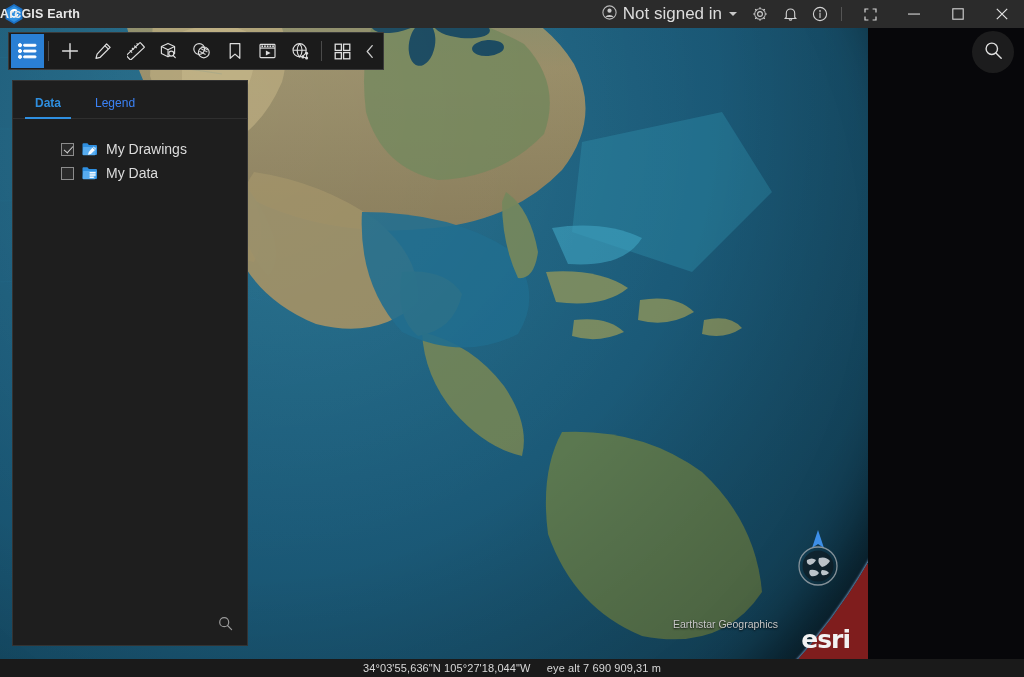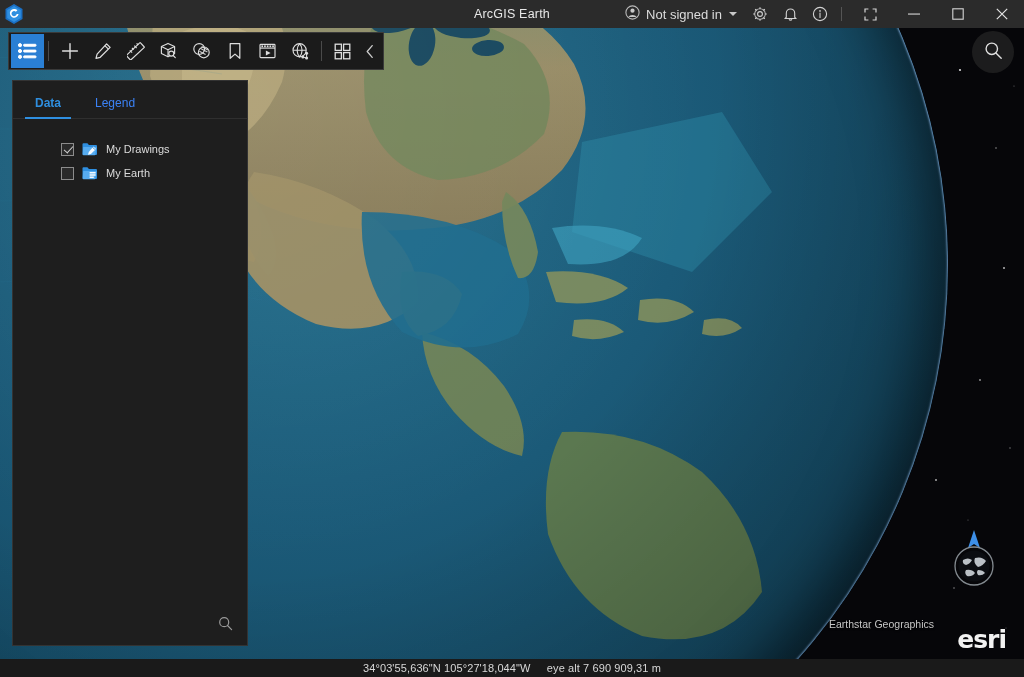--- a/index.html
+++ b/index.html
@@ -19,49 +19,50 @@
     display: flex; align-items: center;
     z-index: 60;
     user-select: none;
   }
   #app-logo {
     width: 28px; height: 28px;
     display: flex; align-items: center; justify-content: center;
   }
   .hexlogo { width: 18px; height: 20px; display:block; }
   #title-text {
-    position: absolute; left: 0; right: 0; text-align: center;
+    position: absolute; left: 0; right: 0; 
     font-size: 12.5px; color: #e8e8e8; letter-spacing: .2px;
     pointer-events: none;
+    font-weight: bold;
   }
   #titlebar-right {
     margin-left: auto; display: flex; align-items: center; height: 28px;
     position: relative; z-index: 2;
   }
   #account {
     display: flex; align-items: center; gap: 6px;
     padding: 0 8px 0 6px; height: 28px; cursor: default;
   }
-  #account .acct-label { font-size: 13px; color: #dcdcdc; text-align: center; }
+  #account .acct-label { font-size: 17px; color: #dcdcdc; text-align: center; }
   .caret-dn {
     width: 0; height: 0; border-left: 4px solid transparent;
     border-right: 4px solid transparent; border-top: 4px solid #c8c8c8;
     margin-left: 1px;
   }
   .tb-icon {
     width: 30px; height: 28px; display: flex; align-items: center; justify-content: center;
   }
   .tb-sep { width: 1px; height: 14px; background: #555; margin: 0 6px; }
   .winbtn {
     width: 44px; height: 28px; display: flex; align-items: center; justify-content: center;
   }
 
   
   #map {
-    position: absolute; top: 28px; left: 0; width: 1024px; height: 632px;
+    position: absolute; top: 28px; left: 0; width: 868px; height: 632px;
     overflow: hidden;
     background: #7f1d1d;
   }
   #stars { position:absolute; inset:0; }
   #globe-wrap {
     position: absolute;
     left: -238px; top: -356px;
     width: 1186px; height: 1186px;
   }
   #atmo {
@@ -159,21 +160,21 @@
     border: 1px solid #8c8c8c; background: #2a2a2a;
     position: relative;
   }
   .lchk.on::after {
     content: ""; position: absolute; left: 3.5px; top: .5px;
     width: 4px; height: 8px;
     border: solid #cfcfcf; border-width: 0 1.6px 1.6px 0;
     transform: rotate(42deg);
   }
   .licon { width: 16px; height: 14px; flex: 0 0 16px; display:block; }
-  .llabel { font-size: 11px; color: #dcdcdc; white-space: nowrap; }
+  .llabel { font-size: 14px; color: #dcdcdc; white-space: nowrap; }
   #panel-foot {
     height: 40px; display: flex; align-items: center; justify-content: flex-end;
     padding-right: 14px;
   }
 
   
   #compass {
     position: absolute; right: 22px; bottom: 70px;
     width: 56px; height: 62px; z-index: 30;
   }
@@ -593,21 +594,21 @@
           <svg width="16" height="14" viewBox="0 0 16 14">
             <path d="M0.5 2.2 a1 1 0 0 1 1 -1 H5.4 L6.9 2.9 H14 a1 1 0 0 1 1 1 V12 a1 1 0 0 1 -1 1 H1.5 a1 1 0 0 1 -1 -1 Z" fill="#2f8fe0"></path>
             <path d="M1.2 5.0 H14.6 L13.3 12.6 a.7 .7 0 0 1 -.7 .6 H1.5 a.8 .8 0 0 1 -.8 -.9 Z" fill="#57acf0"></path>
             <g fill="#ffffff" opacity=".95">
               <path d="M7.6 6.0 h6.0 v1.5 h-6.0 z"></path>
               <path d="M7.6 8.2 h6.0 v1.5 h-6.0 z"></path>
               <path d="M7.6 10.4 h4.2 v1.5 h-4.2 z"></path>
             </g>
           </svg>
         </span>
-        <span class="llabel">My Earth</span>
+        <span class="llabel">My Data</span>
       </div>
 
     </div>
 
     <div id="panel-foot">
       <span>
         <svg width="15" height="15" viewBox="0 0 15 15" fill="none" stroke="#9a9a9a" stroke-width="1.2" stroke-linecap="round">
           <circle cx="6.2" cy="6.2" r="4.5"></circle>
             <path d="M9.5 9.5 L13.6 13.6"></path>
         </svg>

